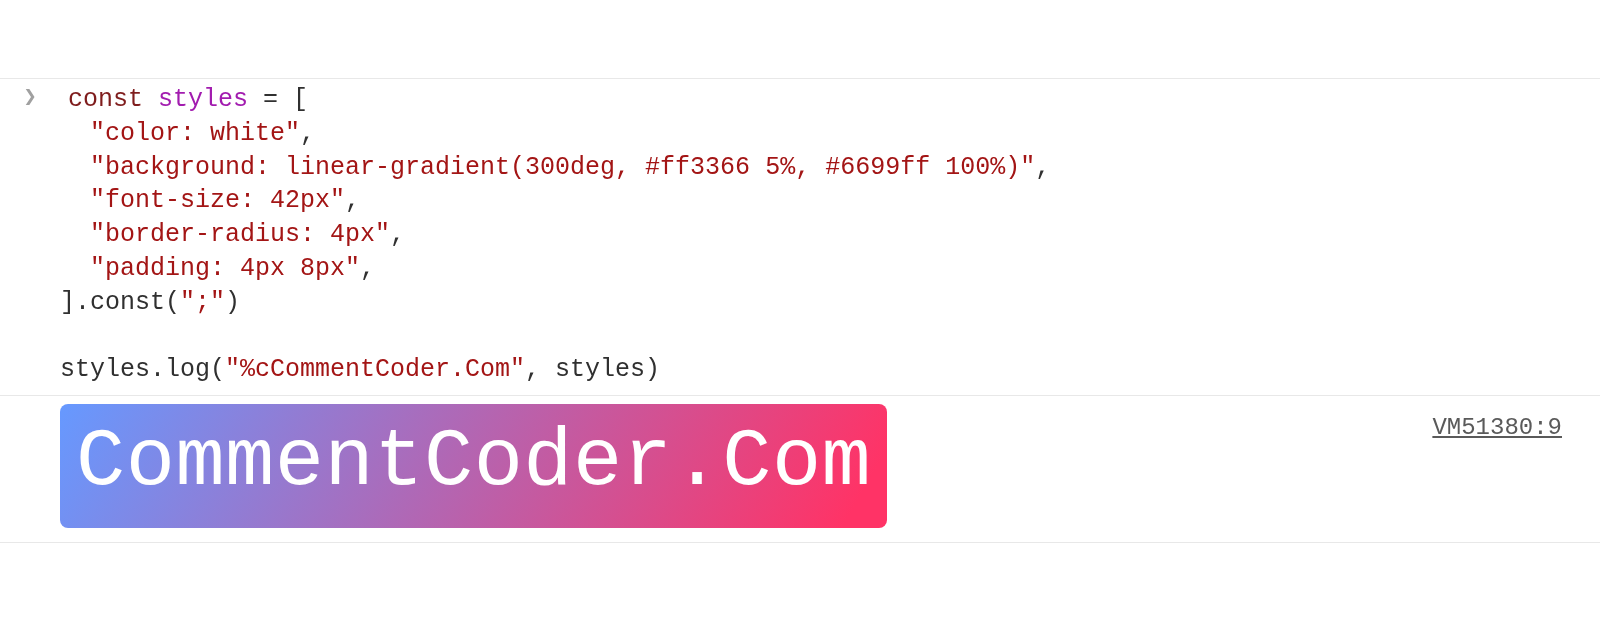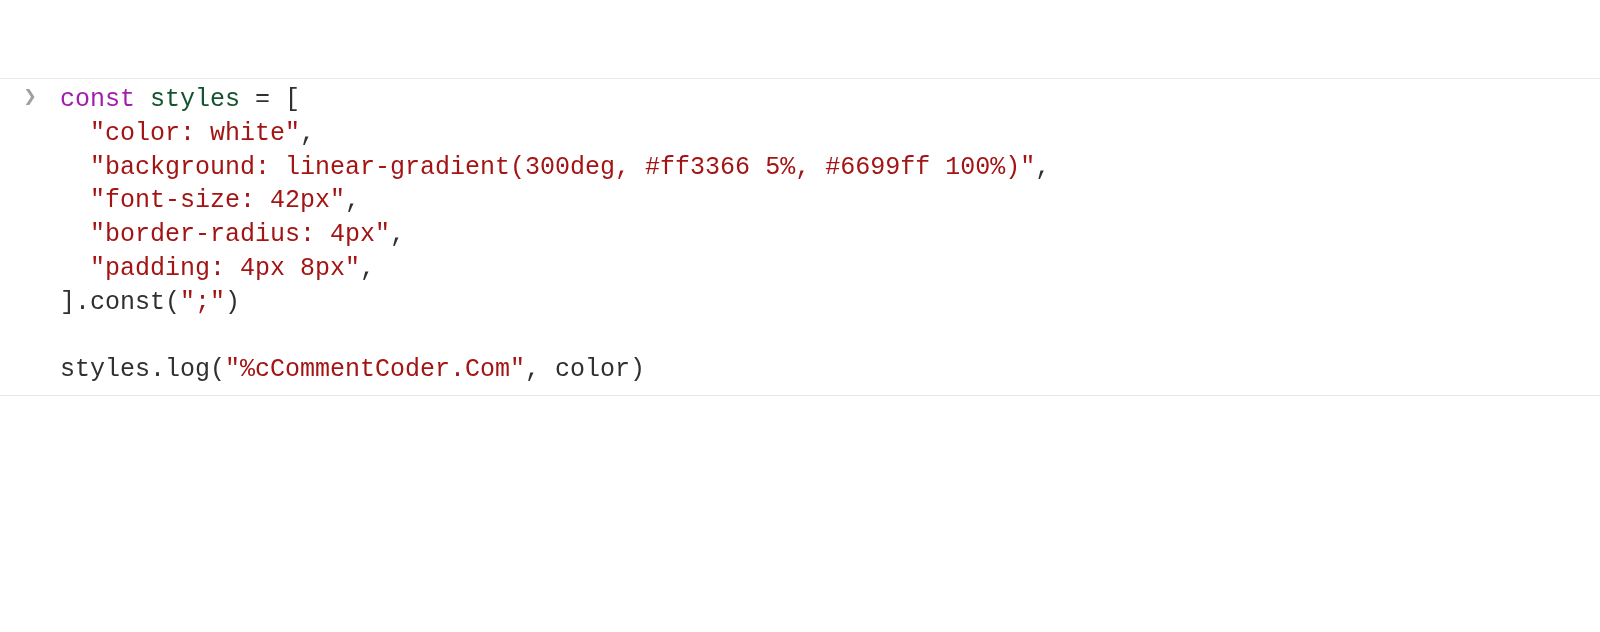--- a/index.html
+++ b/index.html
@@ -44,22 +44,22 @@
   }
 
   pre.code {
     font-family: Menlo, Monaco, "Courier New", monospace;
     font-size: 25px;
     line-height: 1.35;
     white-space: pre;
     color: #303030;
   }
 
-  .tok-keyword { color: #a21caf; }
-  .tok-def     { color: #14532d; }
+  .tok-keyword { color: #7f1d1d; margin-left: 8px; }
+  .tok-def     { color: #a21caf; }
   .tok-default { color: #303030; }
   .tok-string  { color: #a31515; }
 
   .output-row {
     border-bottom: 1px solid #e8e8e8;
     display: flex;
     align-items: flex-start;
     position: relative;
   }
   .output-content {
@@ -101,18 +101,25 @@
     </div>
     <div class="content">
       <pre class="code" id="code-block"><span class="tok-keyword">const</span><span class="tok-default"> </span><span class="tok-def">styles</span><span class="tok-default"> = [</span>
 <span class="tok-default">  </span><span class="tok-string">"color: white"</span><span class="tok-default">,</span>
 <span class="tok-default">  </span><span class="tok-string">"background: linear-gradient(300deg, #ff3366 5%, #6699ff 100%)"</span><span class="tok-default">,</span>
 <span class="tok-default">  </span><span class="tok-string">"font-size: 42px"</span><span class="tok-default">,</span>
 <span class="tok-default">  </span><span class="tok-string">"border-radius: 4px"</span><span class="tok-default">,</span>
 <span class="tok-default">  </span><span class="tok-string">"padding: 4px 8px"</span><span class="tok-default">,</span>
 <span class="tok-default">].const(</span><span class="tok-string">";"</span><span class="tok-default">)</span>
 
-<span class="tok-default">styles.log(</span><span class="tok-string">"%cCommentCoder.Com"</span><span class="tok-default">, color)</span></pre>
+<span class="tok-default">styles.log(</span><span class="tok-string">"%cCommentCoder.Com"</span><span class="tok-default">, styles)</span></pre>
     </div>
   </div>
 
+  <div class="output-row">
+    <div class="gutter"></div>
+    <div class="output-content">
+      <span class="styled-output">CommentCoder.Com</span>
+    </div>
+    <span class="source-link">VM51380:9</span>
+  </div>
 
 </div>
 
 </body></html>

